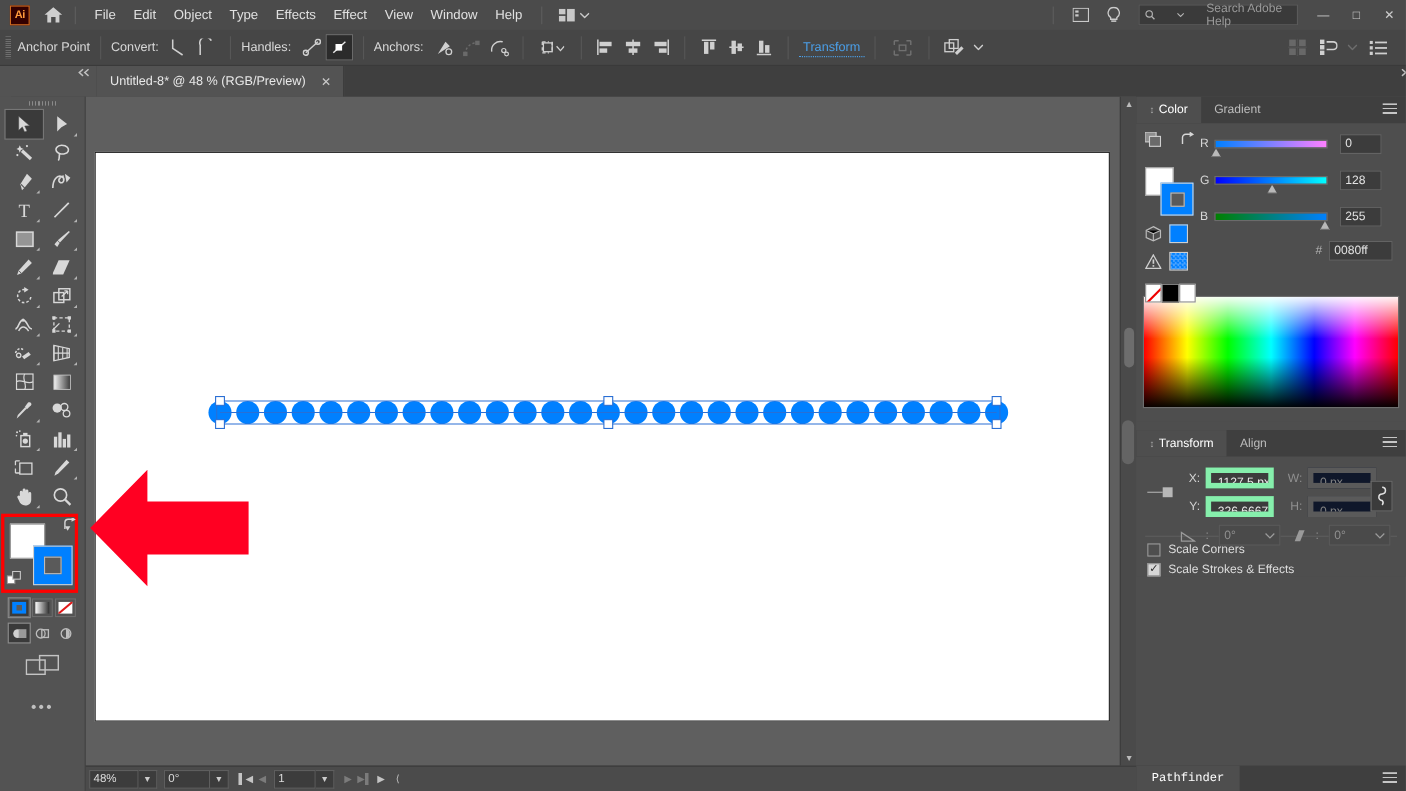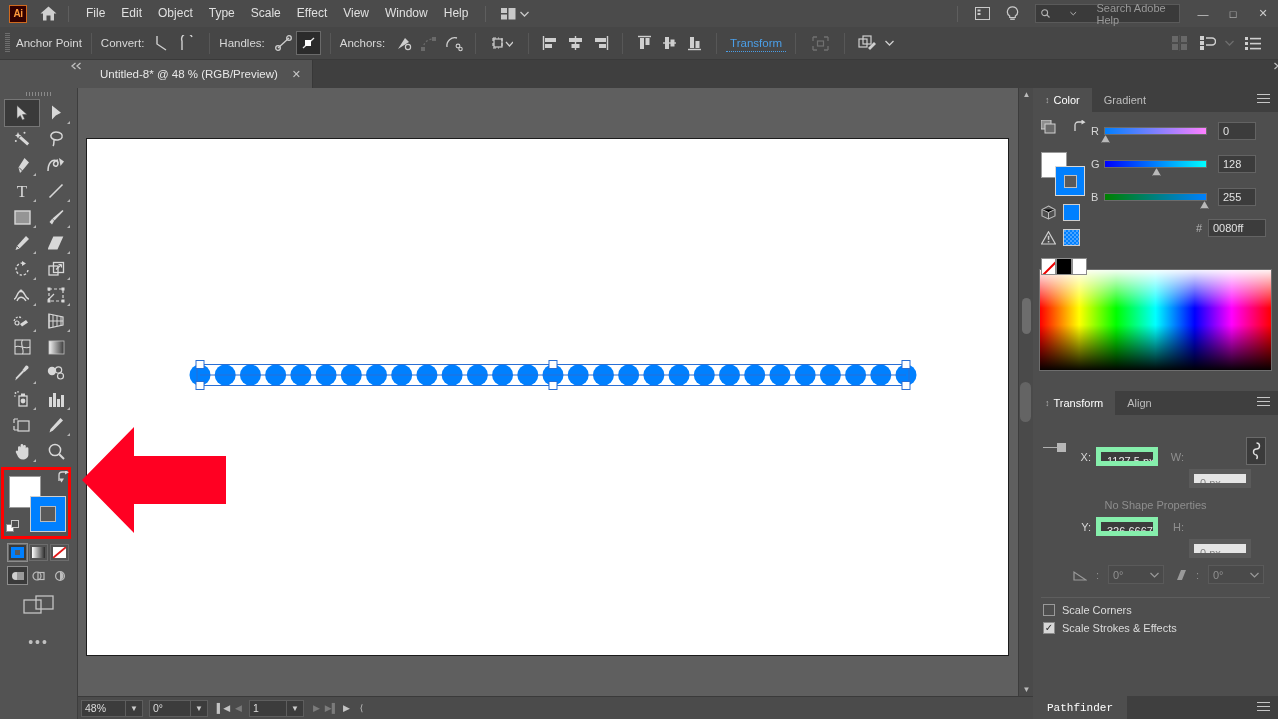--- a/index.html
+++ b/index.html
@@ -261,21 +261,21 @@
   .tp-ref .bar { width: 14px; height: 1px; background: #b0b0b0; }
   .tp-ref .sq { width: 9px; height: 9px; background: #b7b7b7; }
   .tp-row { display: flex; align-items: center; margin-bottom: 7px; margin-left: 32px; }
   .tp-lab { width: 18px; text-align: right; margin-right: 5px; font-size: 11px; color: #d6d6d6; }
   .tp-lab.dim { color: #8f8f8f; }
   .tp-in {
     width: 62px; height: 19px; background: #3c3c3c; border: 5px solid #86efac;
     font-size: 11px; color: #ececec; padding-left: 6px; line-height: 18px;
     overflow: hidden; white-space: nowrap;
   }
-  .tp-in.dim { color: #838383; border-color: #5a5a5a; background: #e5e5e5; margin-top: 44px; }
+  .tp-in.dim { color: #838383; border-color: #5a5a5a; background: #0f172a; }
   .tp-link {
     position: absolute; right: 12px; top: 22px;
     width: 20px; height: 28px; background: #3b3b3b; border: 1px solid #6a6a6a;
     display:flex; align-items:center; justify-content:center;
   }
   .tp-row3 { display:flex; align-items:center; margin-left: 32px; gap: 4px; }
   .tp-sel {
     width: 56px; height: 19px; background: #4a4a4a; border: 1px solid #5a5a5a;
     display:flex; align-items:center; justify-content:space-between;
     padding: 0 4px; font-size: 11px; color: #8f8f8f;
@@ -311,21 +311,21 @@
     <div class="home-icon">
       <svg width="17" height="15" viewBox="0 0 17 15">
           <path d="M8.5 0.5 L16.5 7.5 L14 7.5 L14 14.5 L10.5 14.5 L10.5 9.5 L6.5 9.5 L6.5 14.5 L3 14.5 L3 7.5 L0.5 7.5 Z" fill="#cfcfcf"></path>
         </svg>
     </div>
     <div class="mb-sep"></div>
     <div class="menu-item">File</div>
     <div class="menu-item">Edit</div>
     <div class="menu-item">Object</div>
     <div class="menu-item">Type</div>
-    <div class="menu-item">Scale</div>
+    <div class="menu-item">Effects</div>
     <div class="menu-item">Effect</div>
     <div class="menu-item">View</div>
     <div class="menu-item">Window</div>
     <div class="menu-item">Help</div>
     <div class="mb-sep"></div>
     <div class="ws-switch">
       <svg width="15" height="12" viewBox="0 0 15 12">
         <rect x="0" y="0" width="6" height="5" fill="#c8c8c8"></rect>
         <rect x="7.5" y="0" width="7" height="11.5" fill="#c8c8c8"></rect>
         <rect x="0" y="6.5" width="6" height="5" fill="#c8c8c8"></rect>
@@ -1083,21 +1083,20 @@
           <span class="tp-lab dim" style="width:8px">:</span>
           <div class="tp-sel">
             <span>0°</span>
             <svg width="9" height="6" viewBox="0 0 9 6">
                 <path d="M0.5 1 L4.5 5 L8.5 1" stroke="#9a9a9a" stroke-width="1.2" fill="none"></path>
               </svg>
           </div>
         </div>
       </div>
 
-      <div class="no-shape">No Shape Properties</div>
 
       <div class="divider"></div>
       <div class="chk-row">
         <span class="chk off">✓</span>
         <span class="chk-lab">Scale Corners</span>
       </div>
       <div class="chk-row">
         <span class="chk">✓</span>
         <span class="chk-lab">Scale Strokes &amp; Effects</span>
       </div>

